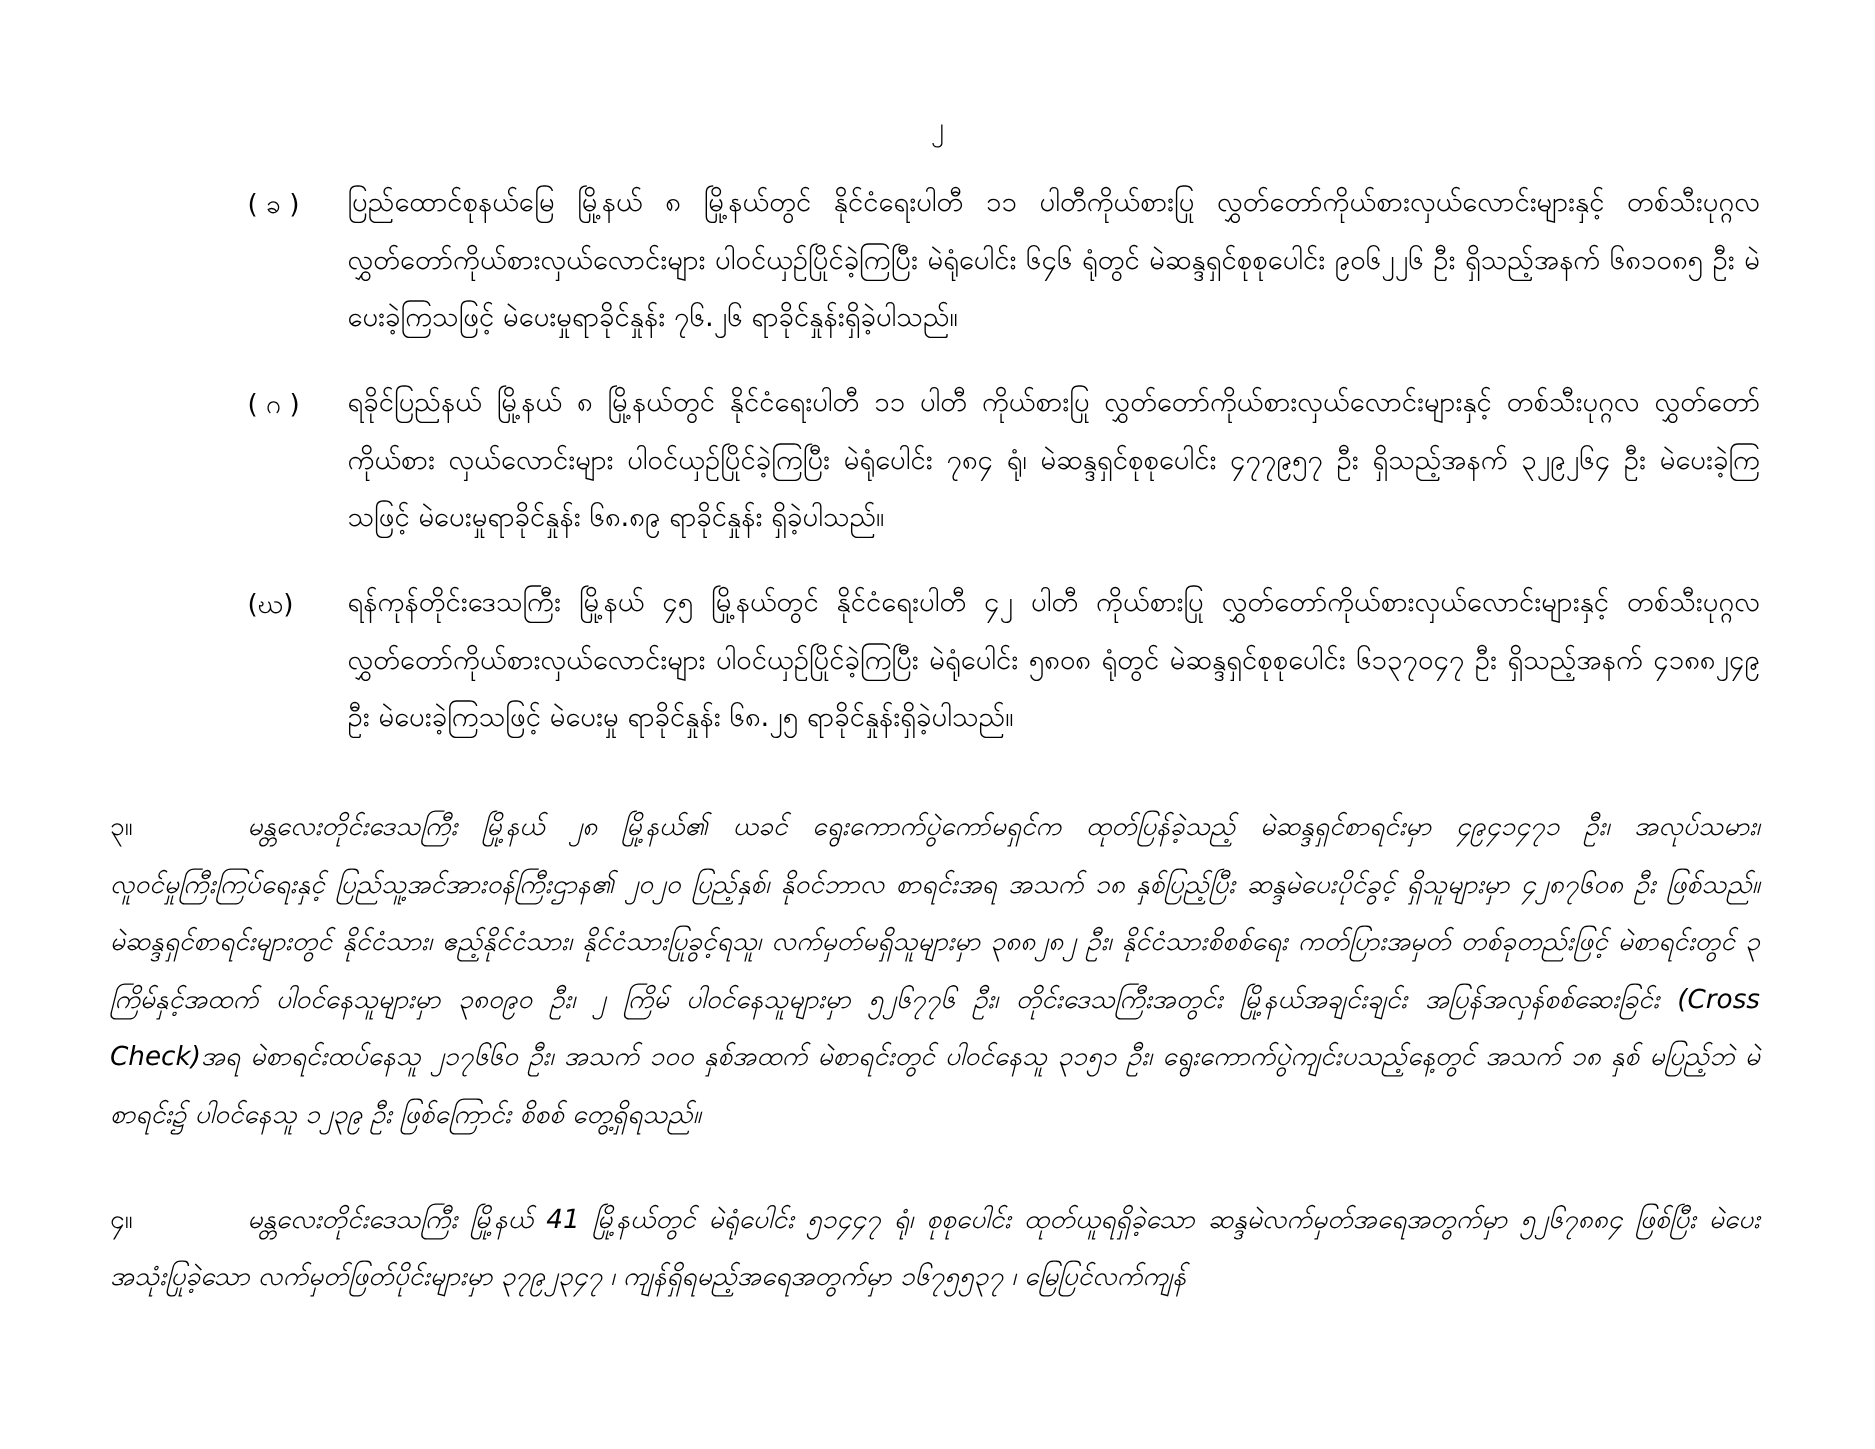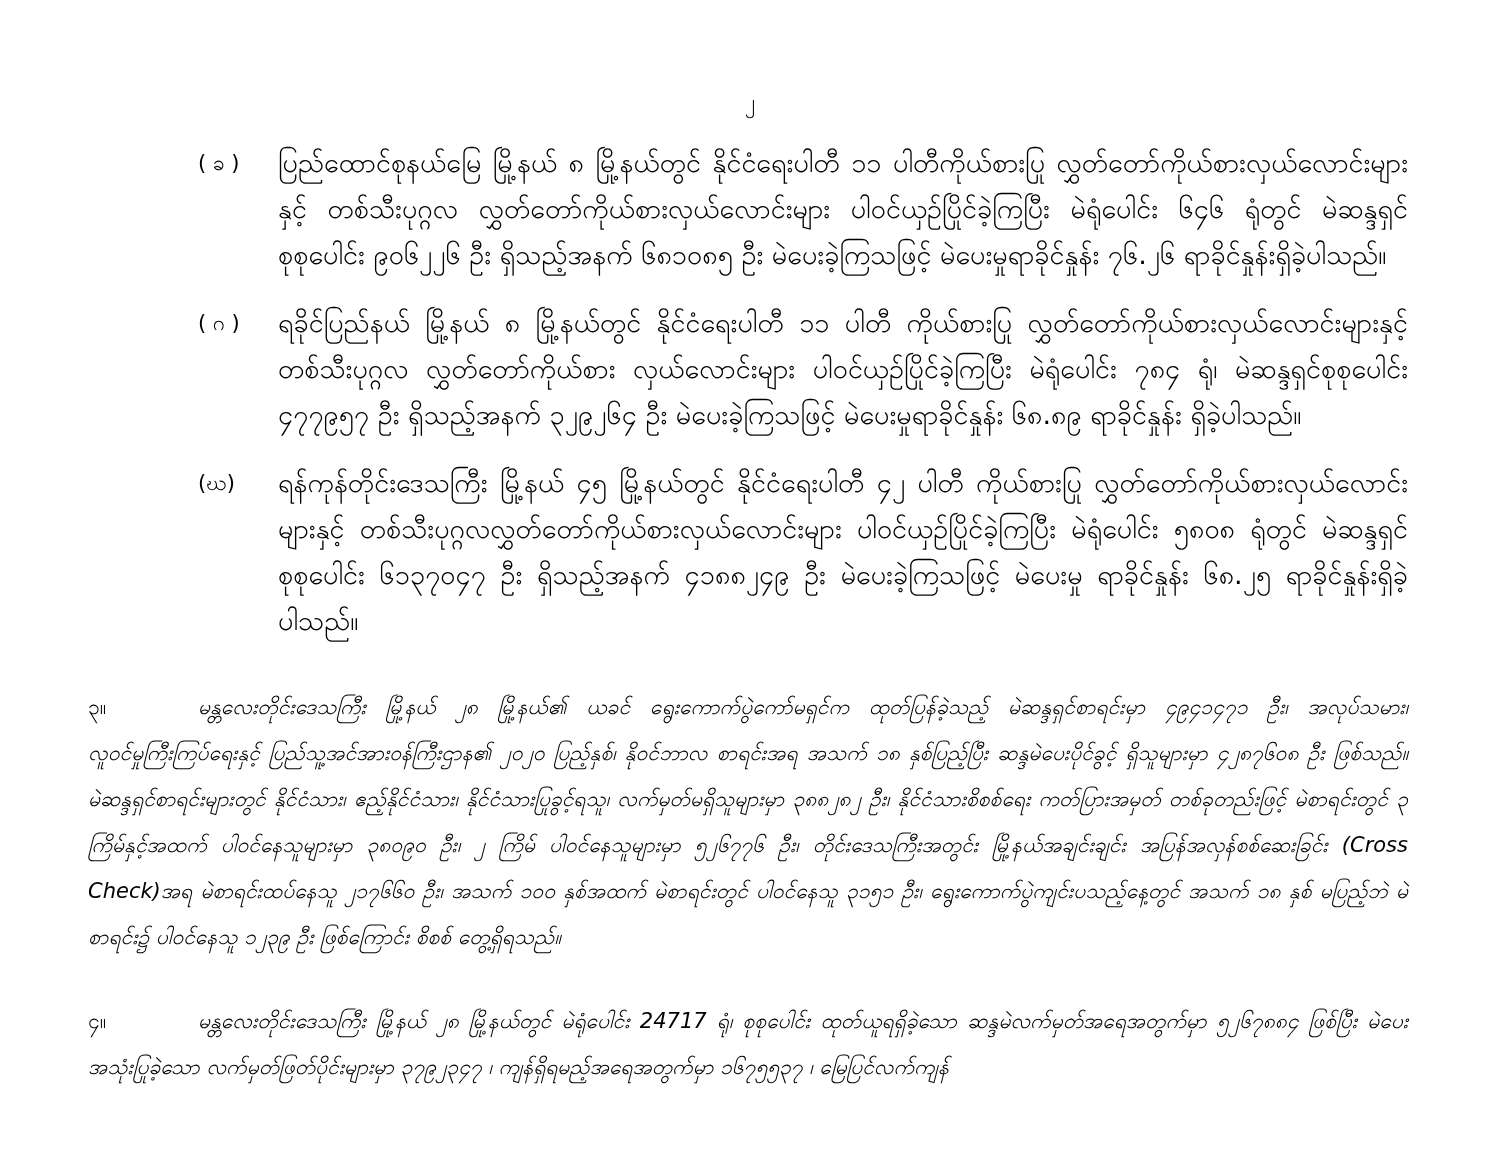--- a/index.html
+++ b/index.html
@@ -45,21 +45,21 @@
     width: 80px;
     flex: 0 0 80px;
     font-size: 21px;
     line-height: 46px;
     text-align: left;
     padding-left: 110px;
     box-sizing: content-box;
   }
   .sub-body {
     flex: 1 1 auto;
-    font-size: 27px;
+    font-size: 22px;
     line-height: 46px;
     text-align: justify;
     text-justify: inter-word;
     padding-left: 0;
   }
   
   .num-para {
     position: relative;
     font-size: 21px;
     line-height: 46px;
@@ -110,17 +110,17 @@
 
     <div class="num-para">
       <span class="num">၃။</span>
       <span class="num-body">မန္တလေးတိုင်းဒေသကြီး မြို့နယ် ၂၈ မြို့နယ်၏  ယခင် ရွေးကောက်ပွဲကော်မရှင်က ထုတ်ပြန်ခဲ့သည့် မဲဆန္ဒရှင်စာရင်းမှာ ၄၉၄၁၄၇၁ ဦး၊ အလုပ်သမား၊ လူဝင်မှုကြီးကြပ်ရေးနှင့် ပြည်သူ့အင်အားဝန်ကြီးဌာန၏ ၂၀၂၀ ပြည့်နှစ်၊ နိုဝင်ဘာလ စာရင်းအရ အသက် ၁၈ နှစ်ပြည့်ပြီး ဆန္ဒမဲပေးပိုင်ခွင့် ရှိသူများမှာ ၄၂၈၇၆၀၈ ဦး ဖြစ်သည်။ မဲဆန္ဒရှင်စာရင်းများတွင် နိုင်ငံသား၊ ဧည့်နိုင်ငံသား၊ နိုင်ငံသားပြုခွင့်ရသူ၊ လက်မှတ်မရှိသူများမှာ ၃၈၈၂၈၂ ဦး၊ နိုင်ငံသားစိစစ်ရေး ကတ်ပြားအမှတ် တစ်ခုတည်းဖြင့် မဲစာရင်းတွင် ၃ ကြိမ်နှင့်အထက် ပါဝင်နေသူများမှာ ၃၈၀၉၀ ဦး၊ ၂ ကြိမ် ပါဝင်နေသူများမှာ ၅၂၆၇၇၆ ဦး၊ တိုင်းဒေသကြီးအတွင်း မြို့နယ်အချင်းချင်း အပြန်အလှန်စစ်ဆေးခြင်း (Cross Check)အရ မဲစာရင်းထပ်နေသူ ၂၁၇၆၆၀ ဦး၊ အသက် ၁၀၀ နှစ်အထက် မဲစာရင်းတွင် ပါဝင်နေသူ ၃၁၅၁ ဦး၊ ရွေးကောက်ပွဲကျင်းပသည့်နေ့တွင် အသက် ၁၈ နှစ် မပြည့်ဘဲ မဲစာရင်း၌ ပါဝင်နေသူ ၁၂၃၉ ဦး ဖြစ်ကြောင်း စိစစ် တွေ့ရှိရသည်။</span>
     </div>
 
     <div class="spacer-sm"></div>
 
     <div class="num-para">
       <span class="num">၄။</span>
-      <span class="num-body">မန္တလေးတိုင်းဒေသကြီး မြို့နယ် ၂၈ မြို့နယ်တွင် မဲရုံပေါင်း 24717 ရုံ၊ စုစုပေါင်း ထုတ်ယူရရှိခဲ့သော ဆန္ဒမဲလက်မှတ်အရေအတွက်မှာ ၅၂၆၇၈၈၄ ဖြစ်ပြီး မဲပေးအသုံးပြုခဲ့သော လက်မှတ်ဖြတ်ပိုင်းများမှာ ၃၇၉၂၃၄၇ ၊ ကျန်ရှိရမည့်အရေအတွက်မှာ ၁၆၇၅၅၃၇ ၊ မြေပြင်လက်ကျန်</span>
+      <span class="num-body">မန္တလေးတိုင်းဒေသကြီး မြို့နယ် 41 မြို့နယ်တွင် မဲရုံပေါင်း ၅၁၄၄၇ ရုံ၊ စုစုပေါင်း ထုတ်ယူရရှိခဲ့သော ဆန္ဒမဲလက်မှတ်အရေအတွက်မှာ ၅၂၆၇၈၈၄ ဖြစ်ပြီး မဲပေးအသုံးပြုခဲ့သော လက်မှတ်ဖြတ်ပိုင်းများမှာ ၃၇၉၂၃၄၇ ၊ ကျန်ရှိရမည့်အရေအတွက်မှာ ၁၆၇၅၅၃၇ ၊ မြေပြင်လက်ကျန်</span>
     </div>
 
   </div>
 </div>
 
 </body></html>

